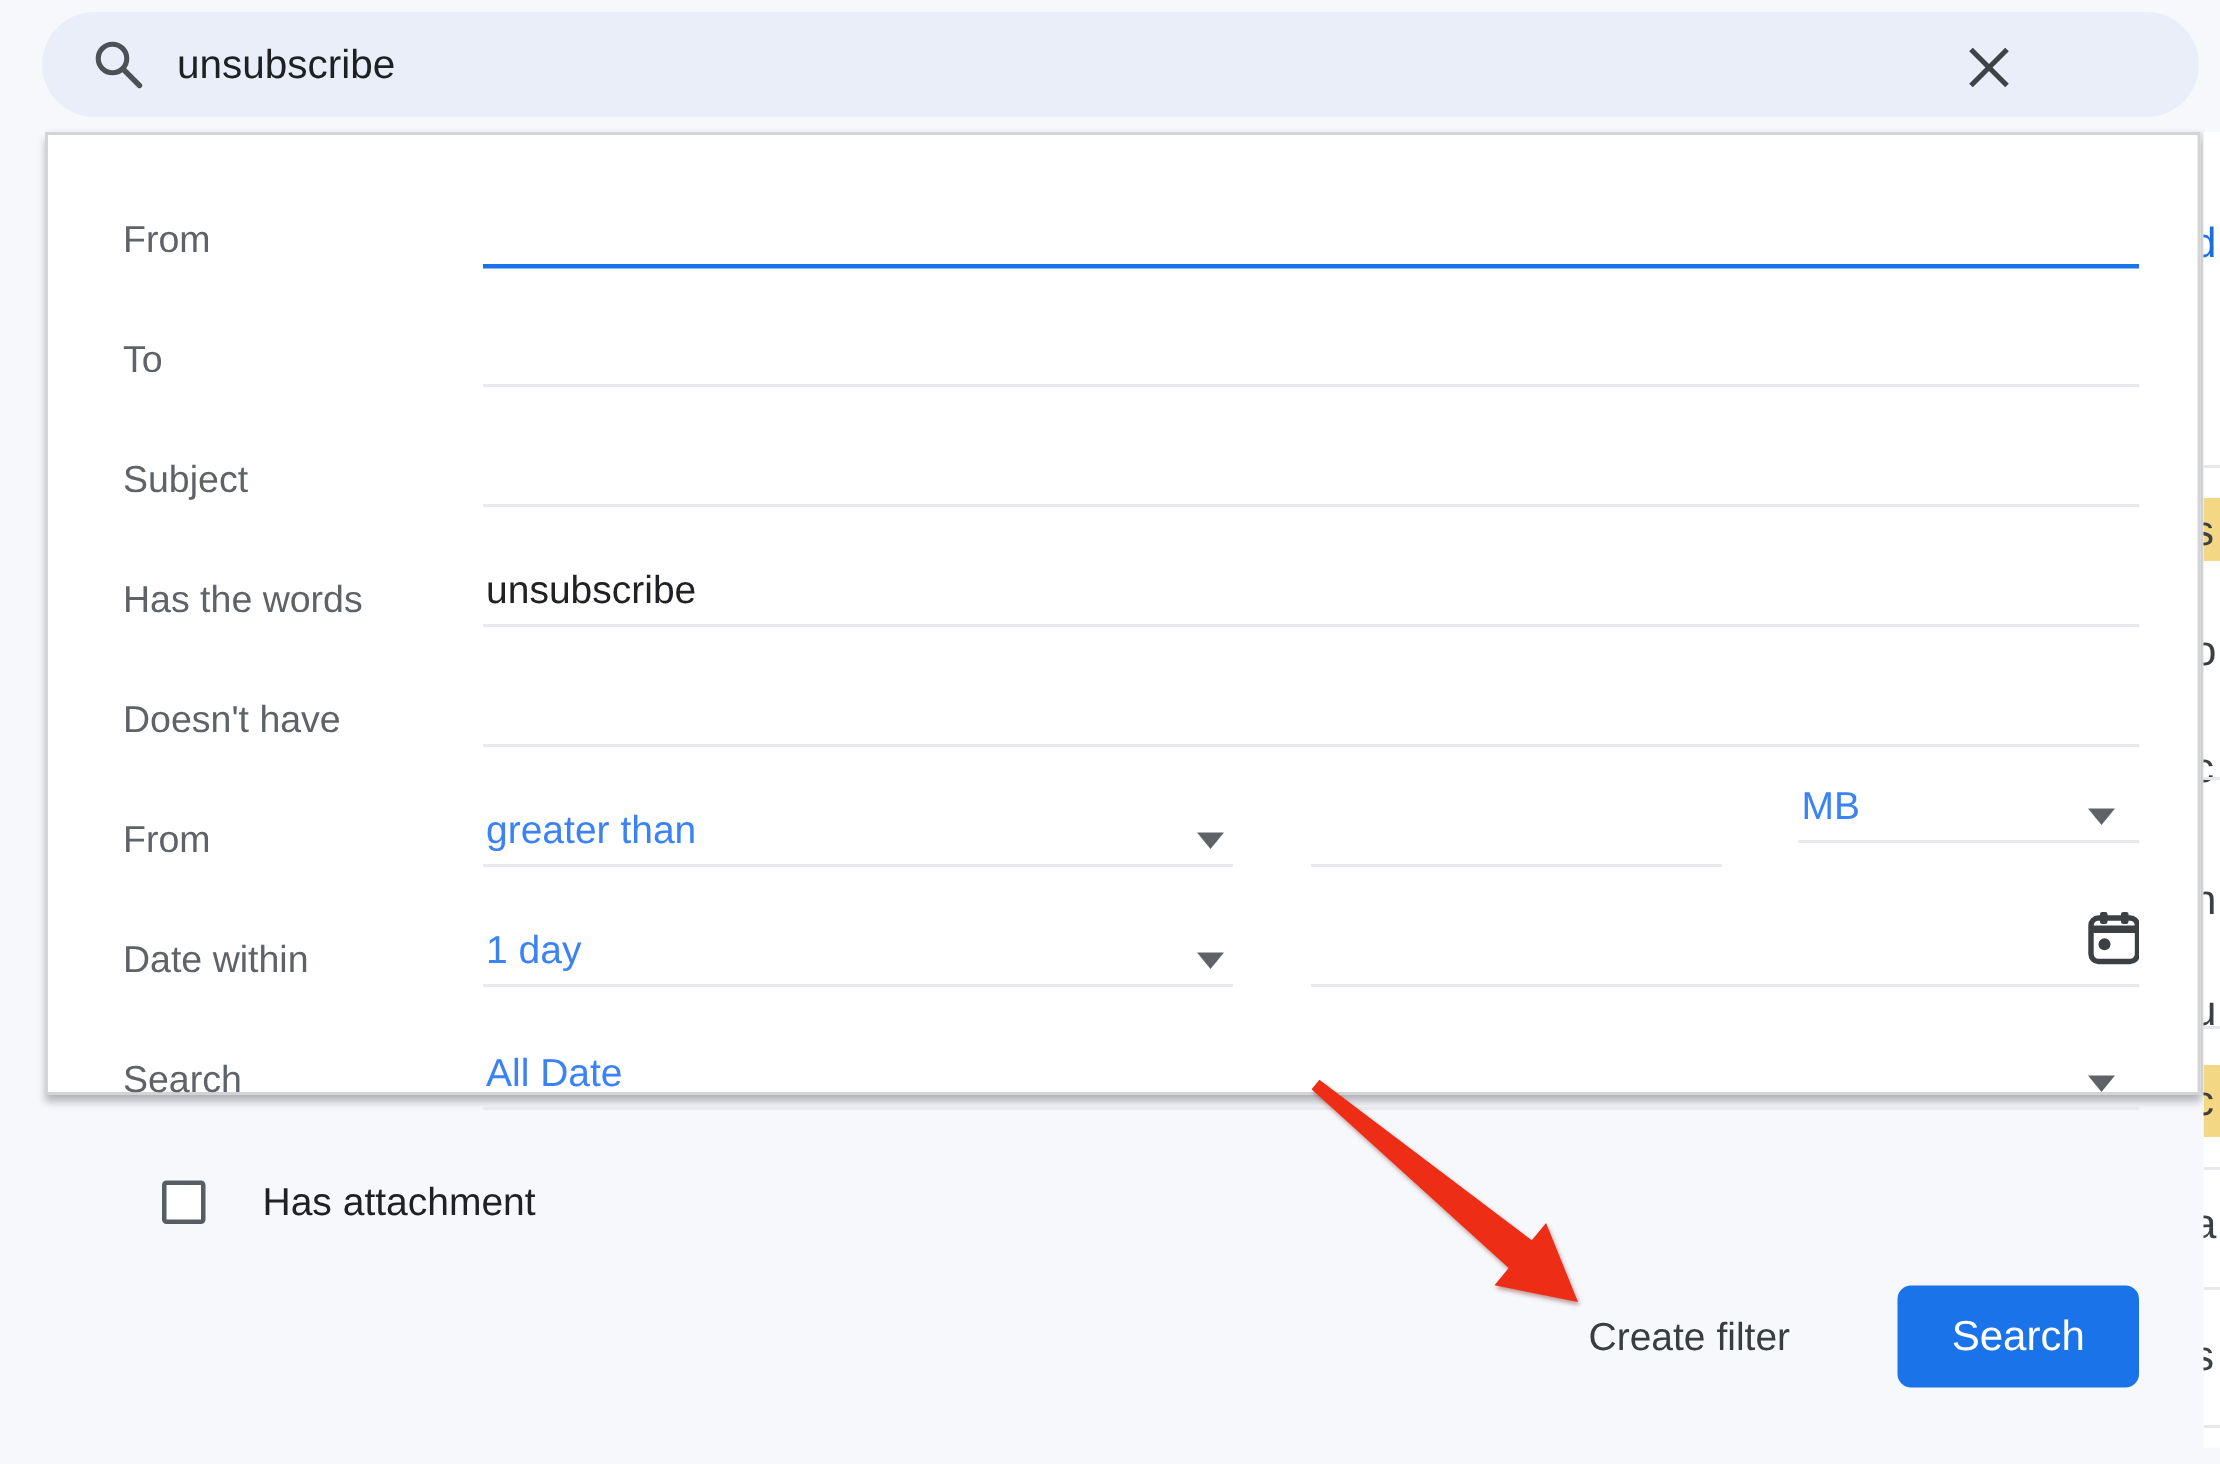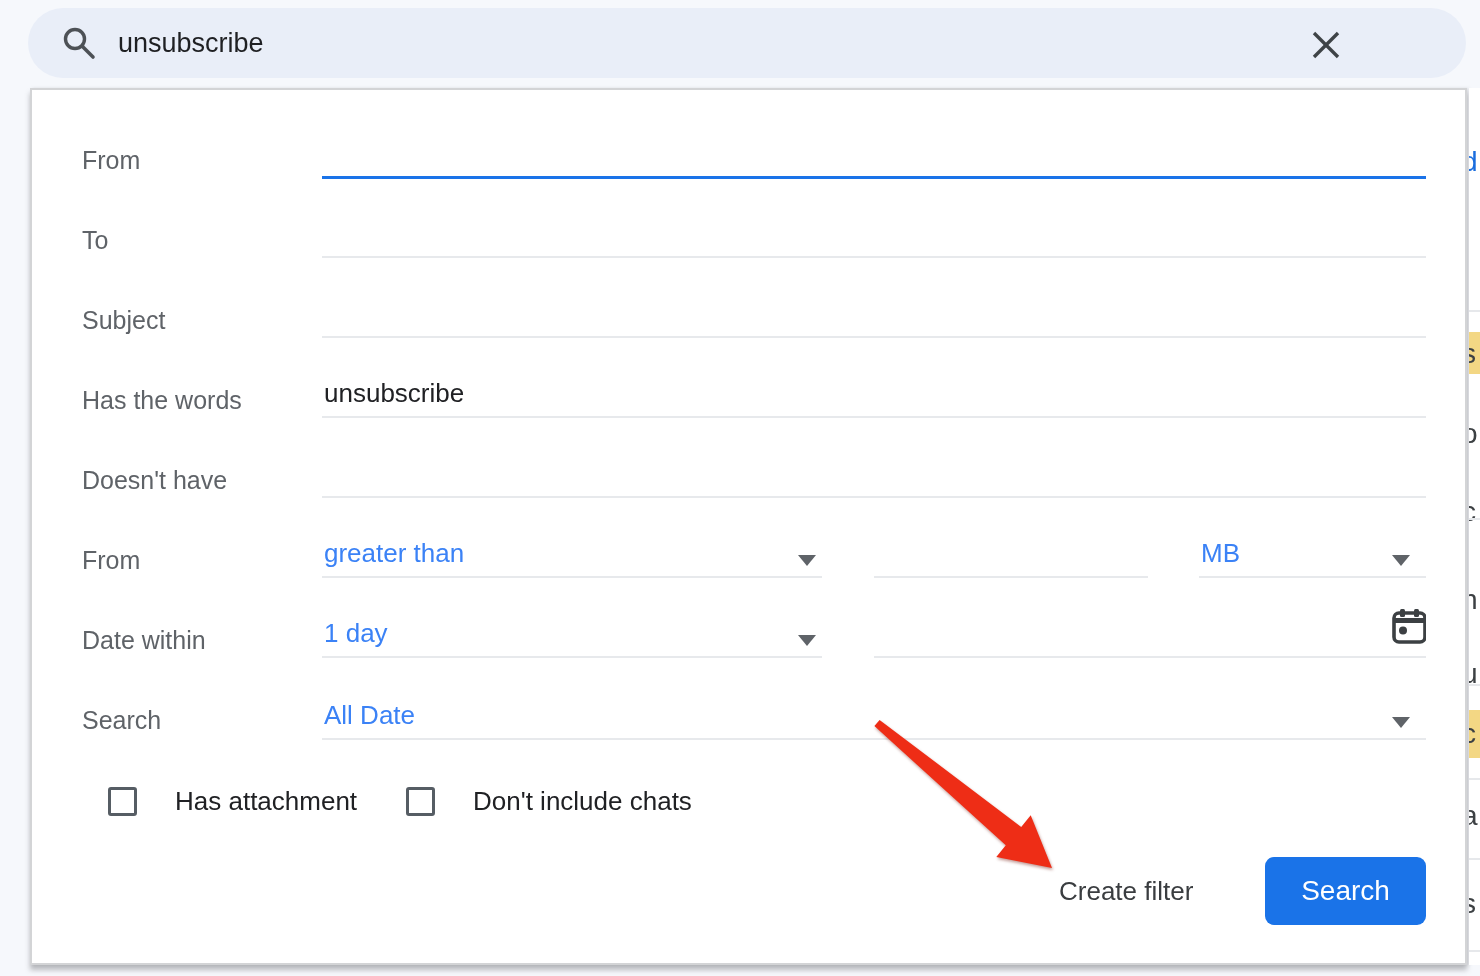--- a/index.html
+++ b/index.html
@@ -24,21 +24,21 @@
     font-family:"Liberation Sans", sans-serif;
     font-size:27px; color:#1f2023;
   }
   .close-btn {
     position:absolute; right:122px; top:19px; width:36px; height:36px;
     display:flex; align-items:center; justify-content:center; cursor:pointer;
   }
 
   
   .filter-panel {
-    position:absolute; left:30px; top:88px; width:1437px; height:877px;
+    position:absolute; left:30px; top:88px; width:1437px; height:642px;
     background:#ffffff;
     border:2px solid #d3d4d6;
     box-shadow:0 5px 5px rgba(90,90,95,.38), 2px 0 3px rgba(120,120,125,.18);
   }
   .row-label {
     position:absolute; left:50px;
     font-size:25px; color:#5f6368; white-space:nowrap;
   }
   .field {
     position:absolute; height:46px;
@@ -149,21 +149,21 @@
     <input type="text" style="">
   </div>
 
   <div class="field" style="left:290px; top:442px; width:500px;">
     <span class="value-text">greater than</span>
     <span class="caret"></span>
   </div>
   <div class="field" style="left:842px; top:442px; width:274px;">
     <input type="text" style="">
   </div>
-  <div class="field" style="left:1167px; top:442px; width:227px;gap:24px;">
+  <div class="field" style="left:1167px; top:426px; width:227px;gap:24px;">
     <span class="value-text">MB</span>
     <span class="caret far"></span>
   </div>
 
   <div class="field" style="left:290px; top:522px; width:500px;">
     <span class="value-text">1 day</span>
     <span class="caret"></span>
   </div>
   <div class="field" style="left:842px; top:516px; width:552px; height:52px;">
     <input type="text" style="">
@@ -179,24 +179,20 @@
   </div>
 
   <div class="field" style="left:290px; top:604px; width:1104px;">
     <span class="value-text">All Date</span>
     <span class="caret far"></span>
   </div>
 
   <div class="check-group" style="left:56px;padding-left:20px;">
     <span class="checkbox"></span>
     <span class="check-label">Has attachment</span>
-  </div>
-  <div class="check-group" style="left:374px;">
-    <span class="checkbox"></span>
-    <span class="check-label">Don't include chats</span>
   </div>
 
   <span class="create-filter">Create filter</span>
   <button class="search-button">Search</button>
 </div>
 
 <div class="bg-strip">
   <span class="frag link" style="top:58px">d</span>
   <div class="divider" style="top:222px"></div>
   <div class="hl-box" style="top:244px; height:42px;"></div>

